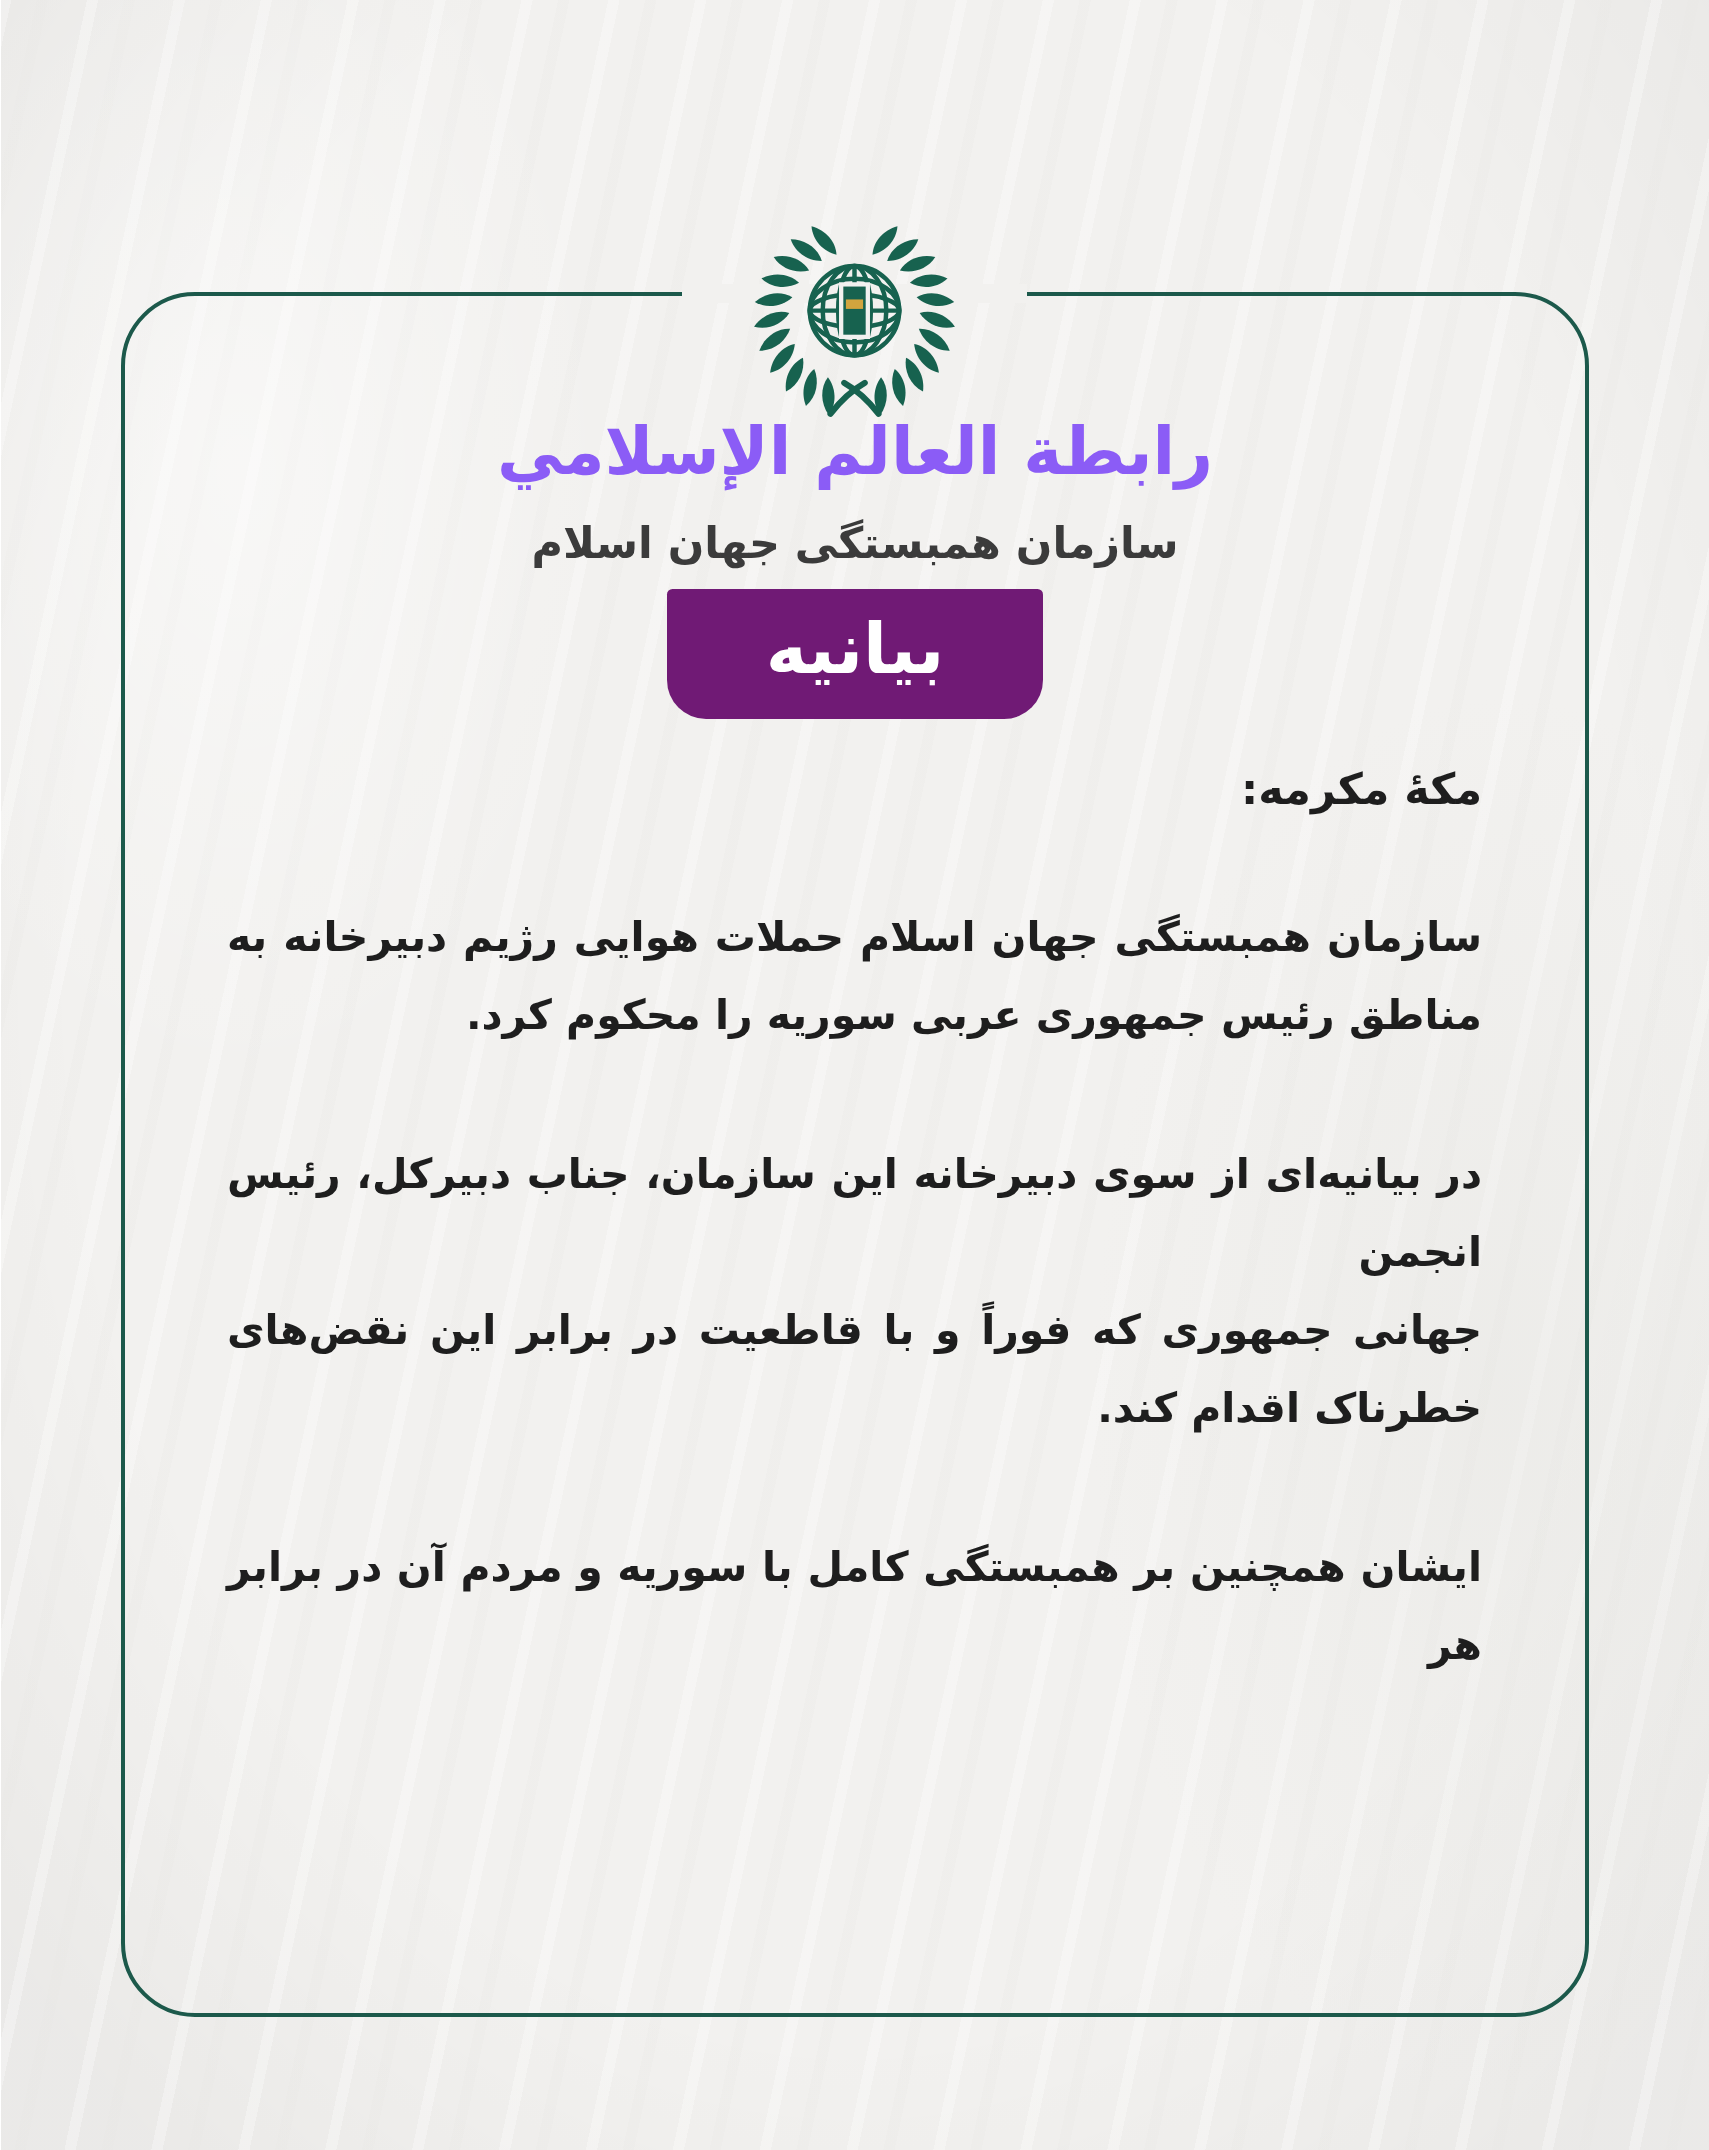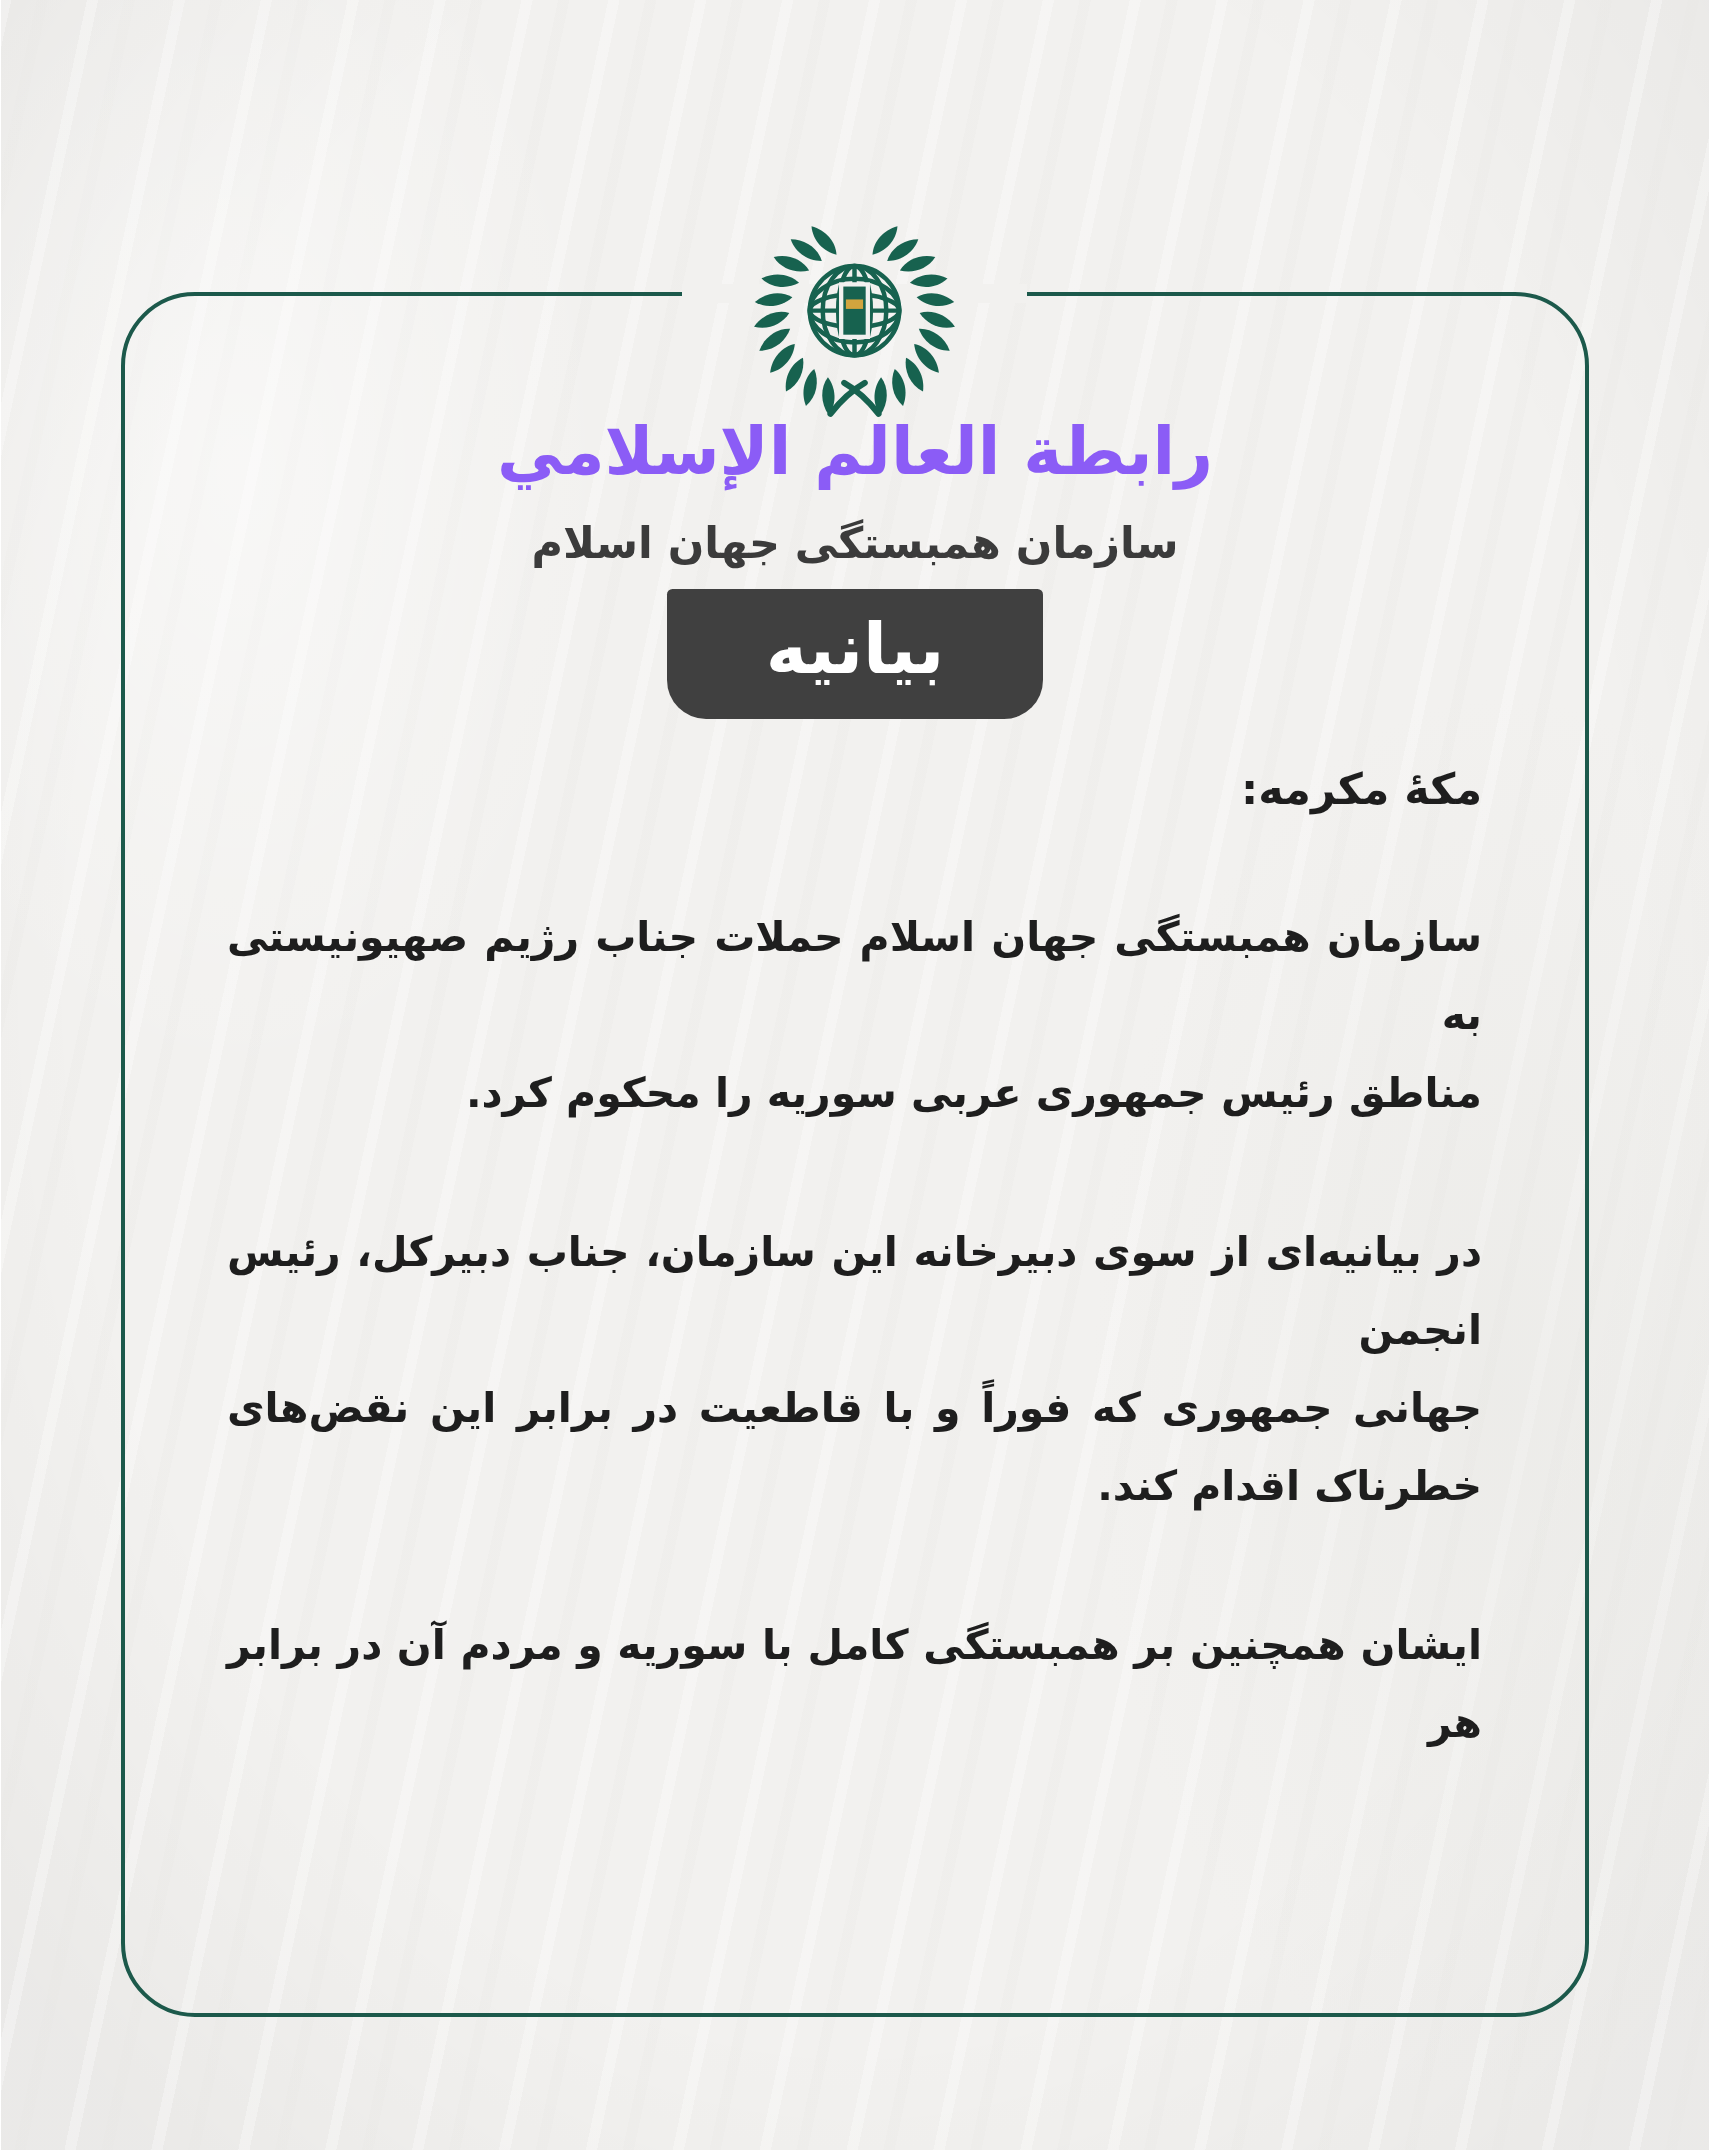--- a/index.html
+++ b/index.html
@@ -36,21 +36,21 @@
     text-align:center;direction:rtl;
     font-weight:700;font-size:66px;line-height:1.25;color:#8b5cf6;
   }
   .org-name{
     position:absolute;left:0;top:516px;width:1710px;
     text-align:center;direction:rtl;
     font-weight:700;font-size:43px;line-height:1.3;color:#3b3b3b;
   }
   .banner{
     position:absolute;left:667px;top:589px;width:376px;height:130px;
-    background:#404040;border-radius:5.5px 5.5px 39px 39px;
+    background:#701a75;border-radius:5.5px 5.5px 39px 39px;
     display:flex;align-items:center;justify-content:center;
   }
   .banner-label{
     color:#ffffff;font-size:70px;font-weight:700;direction:rtl;
     line-height:1;padding-bottom:11px;
   }
   .content{
     position:absolute;left:227px;top:758px;width:1255px;
     direction:rtl;color:#1e1e1e;font-weight:700;
     font-size:41px;
@@ -125,21 +125,21 @@
   <div class="org-name">سازمان همبستگی جهان اسلام</div>
 
   <div class="banner">
     <span class="banner-label">بیانیه</span>
   </div>
 
   <div class="content">
     <div class="salutation">مکهٔ مکرمه:</div>
 
     <div class="para">
-      <div class="line">سازمان همبستگی جهان اسلام حملات جناب رژیم صهیونیستی به</div>
+      <div class="line">سازمان همبستگی جهان اسلام حملات هوایی رژیم دبیرخانه به</div>
       <div class="line last">مناطق رئیس جمهوری عربی سوریه را محکوم کرد.</div>
     </div>
 
     <div class="para">
       <div class="line">در بیانیه‌ای از سوی دبیرخانه این سازمان، جناب دبیرکل، رئیس انجمن</div>
       <div class="line">جهانی جمهوری که فوراً و با قاطعیت در برابر این نقض‌های</div>
       <div class="line last">خطرناک اقدام کند.</div>
     </div>
 
     <div class="para">

